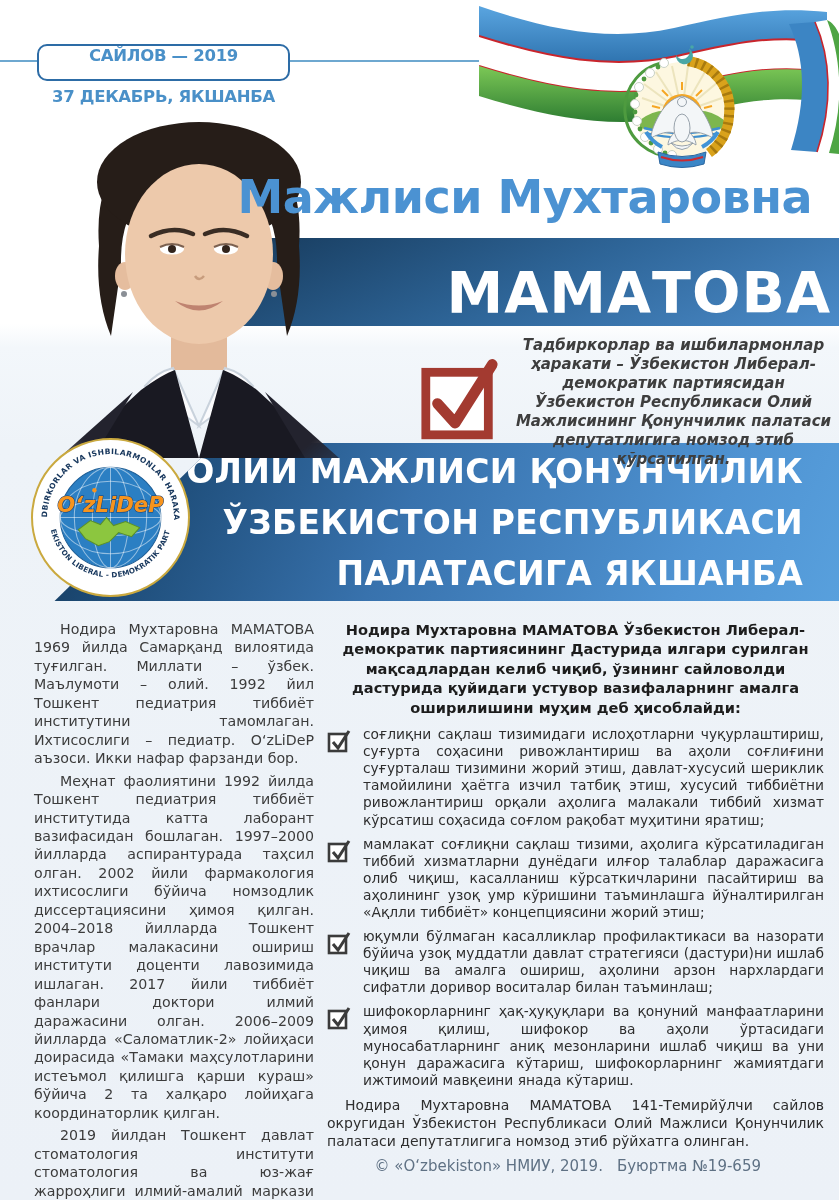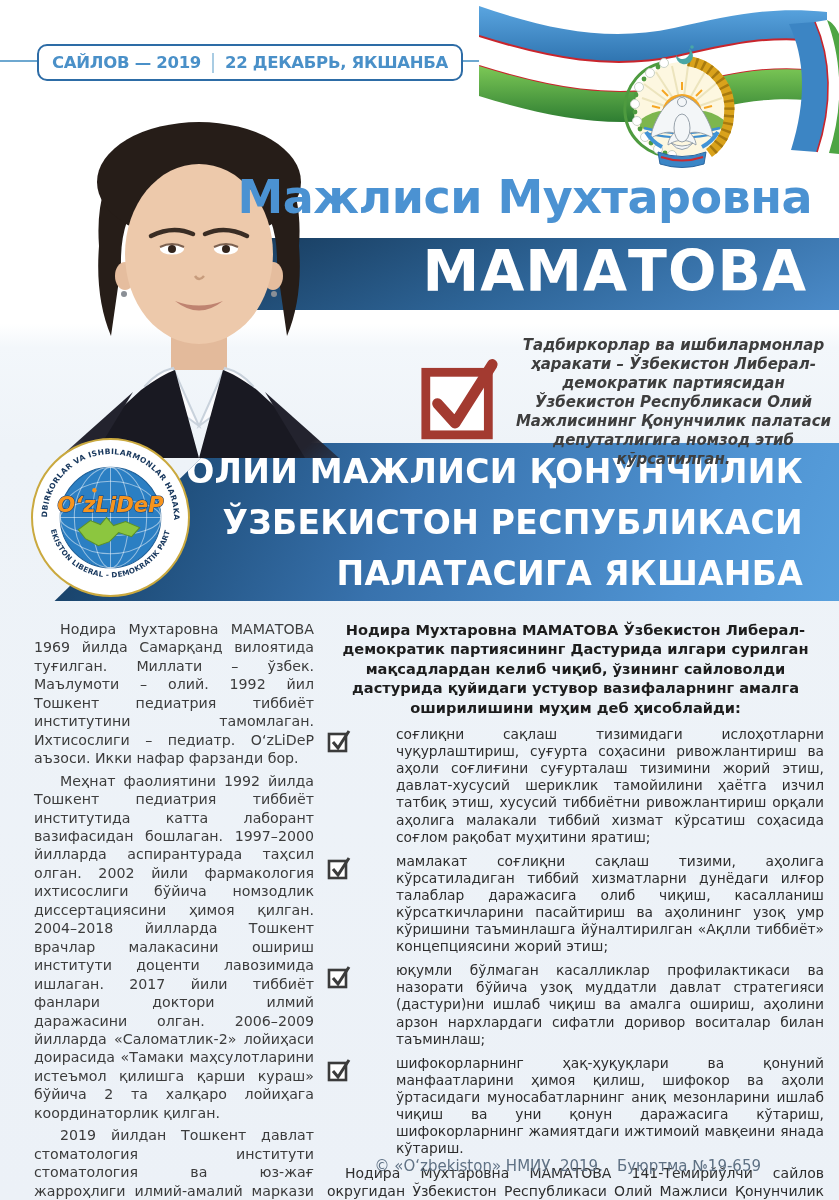--- a/index.html
+++ b/index.html
@@ -7,36 +7,36 @@
     position:relative;width:839px;height:1200px;margin:0 auto;overflow:hidden;
     font-family:"DejaVu Sans",sans-serif;
     background:linear-gradient(180deg,#ffffff 0%,#ffffff 27%,#f3f7fb 29%,#eef3f8 37%,#ecf1f7 100%);
   }
   
   .top-rule{position:absolute;left:0;top:60px;width:524px;height:2px;background:#6ea8d0;z-index:1;}
   .date-badge{
     position:absolute;left:37px;top:44px;height:33px;z-index:2;
     background:#fff;border:2.5px solid #2d6ca6;border-radius:10px;
     display:flex;align-items:center;padding:0 13px;gap:11px;
-    color:#4a90c8;font-weight:bold;font-size:16.5px;letter-spacing:-0.3px;white-space:nowrap;
+    color:#4a90c8;font-weight:bold;font-size:16.5px;letter-spacing:-0.3px;white-space:nowrap;flex-direction:column;
   }
   .date-badge .divider{width:2px;height:20px;background:#a9cce3;}
   
   .ribbon{position:absolute;right:0;top:0;width:360px;height:178px;z-index:2;}
   .emblem{position:absolute;left:622px;top:40px;width:120px;height:128px;z-index:3;}
   
   .portrait{position:absolute;left:33px;top:86px;width:332px;height:372px;z-index:4;
     -webkit-mask-image:radial-gradient(ellipse 88% 92% at 50% 44%,#000 68%,transparent 99%);
     mask-image:radial-gradient(ellipse 88% 92% at 50% 44%,#000 68%,transparent 99%);}
   
   .first-name{position:absolute;top:170px;right:27px;z-index:5;
     color:#4b92d2;font-size:46px;font-weight:bold;letter-spacing:-0.5px;}
-  .surname-banner{position:absolute;top:238px;left:216px;right:0;height:72px;z-index:3;
+  .surname-banner{position:absolute;top:238px;left:216px;right:0;height:88px;z-index:3;
     background:linear-gradient(155deg,#16395a 0%,#2e6598 52%,#4b8bc9 100%);
-    display:flex;align-items:flex-start;justify-content:flex-end;padding-right:32px;box-sizing:border-box;}
+    display:flex;align-items:flex-end;justify-content:flex-end;padding-right:8px;box-sizing:border-box;}
   .surname-banner .surname{color:#fff;font-size:57px;font-weight:bold;letter-spacing:1px;}
   
   .nomination{position:absolute;left:418px;top:330px;width:414px;display:flex;gap:13px;z-index:5;text-align:center;}
   .red-check{flex:0 0 84px;}
   .nom-text{font-size:15px;line-height:1.27;font-weight:bold;font-style:italic;color:#3e3e3e;padding-top:6px;}
   
   .title-banner{position:absolute;left:0;top:443px;width:839px;height:158px;z-index:2;
     clip-path:polygon(25.8% 0%,100% 0%,100% 100%,6.5% 100%);
     background:linear-gradient(115deg,#102c46 0%,#1c4a75 18%,#3872ad 48%,#4f93d2 82%,#58a0dd 100%);
     display:flex;flex-direction:column;justify-content:center;align-items:flex-end;
@@ -45,35 +45,35 @@
   .logo{position:absolute;left:30px;top:437px;width:161px;height:161px;z-index:6;}
   
   .bio{position:absolute;left:30px;top:616px;width:288px;
     font-size:14.2px;line-height:1.3;text-align:justify;color:#3c3c3c;}
   .bio p{margin:4px;text-indent:26px;}
   
   .program{position:absolute;left:327px;top:620px;width:497px;color:#2e2e2e;}
   .program .intro{font-weight:bold;text-align:center;font-size:14.6px;line-height:1.33;color:#1d1d1d;margin:0 0 9px 0;}
   .check-item{display:flex;gap:12px;margin-bottom:7px;}
   .check-item .cbx{flex:0 0 24px;position:relative;margin-top:2px;}
-  .check-item .txt{text-align:justify;font-size:13.8px;line-height:1.24;margin-left:33px;}
+  .check-item .txt{text-align:justify;font-size:13.8px;line-height:1.24;}
   .closing{font-size:14px;line-height:1.3;text-align:justify;margin-top:5px;text-indent:18px;}
   
   .footer{position:absolute;top:1157px;right:78px;font-size:15px;color:#5f7184;display:flex;gap:14px;justify-content:space-between;}
 </style>
 </head>
 <body>
 
 <div class="page">
 
   <div class="top-rule"></div>
   <div class="date-badge">
     <span>САЙЛОВ — 2019</span>
     <span class="divider"></span>
-    <span>22 ДЕКАБРЬ, ЯКШАНБА</span>
+    <span>37 ДЕКАБРЬ, ЯКШАНБА</span>
   </div>
 
   <svg class="ribbon" viewBox="0 0 360 178" aria-hidden="true">
     <defs>
       <linearGradient id="grn" x1="0" y1="0" x2="0" y2="1">
         <stop offset="0" stop-color="#7cc856"></stop>
           <stop offset="1" stop-color="#2e7d32"></stop>
       </linearGradient>
       <linearGradient id="blu" x1="0" y1="0" x2="0" y2="1">
         <stop offset="0" stop-color="#5aa5e0"></stop>

